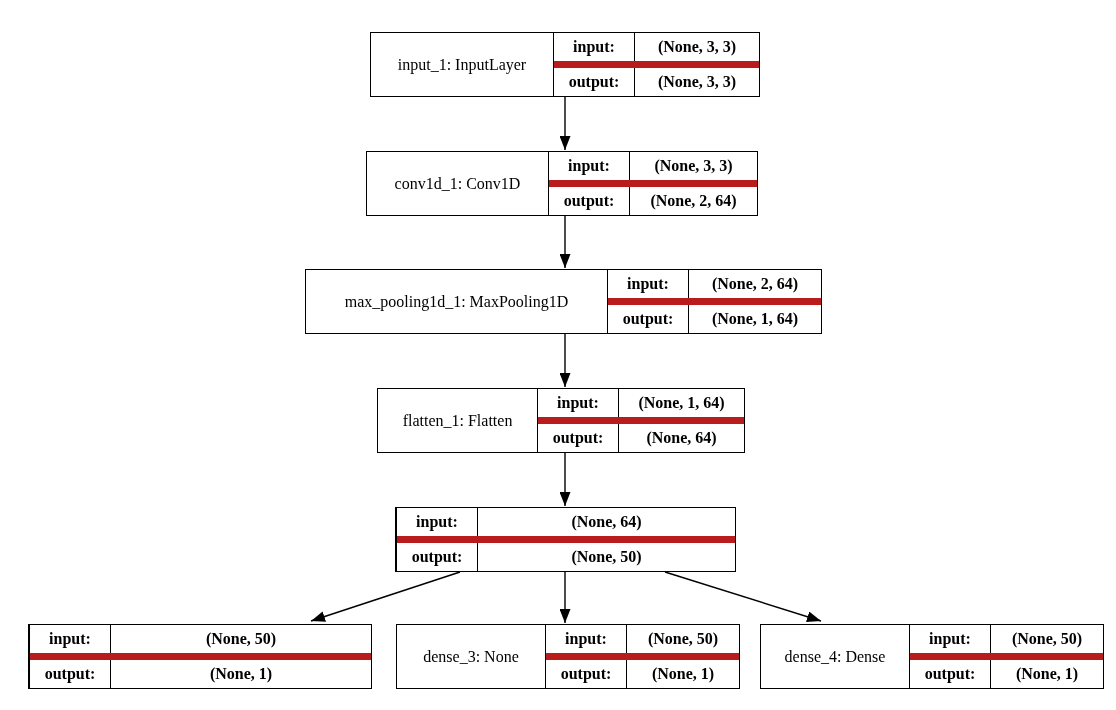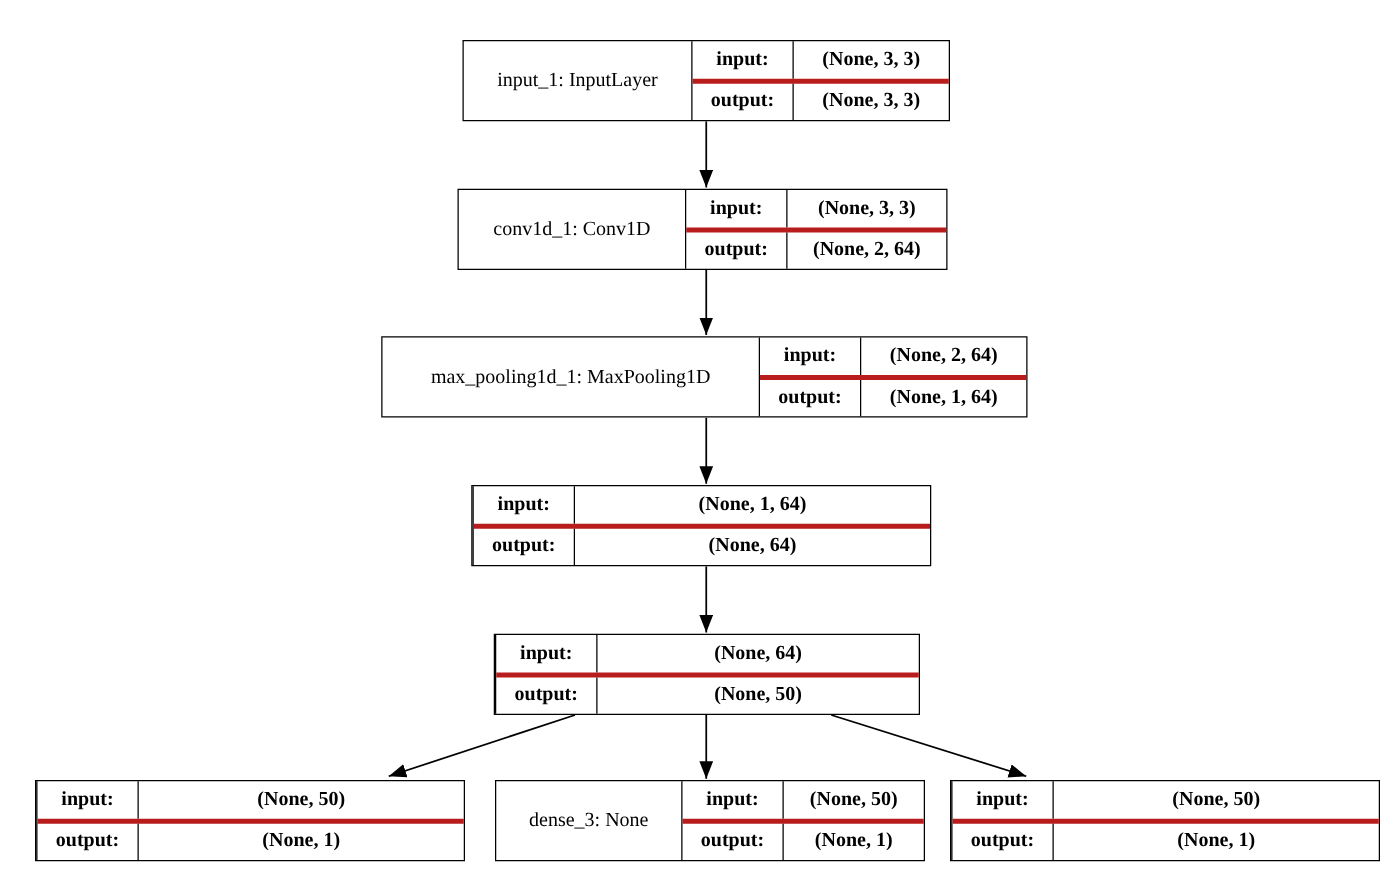--- a/index.html
+++ b/index.html
@@ -40,21 +40,21 @@
     flex-direction: column;
     border-left: 1px solid #000000;
     box-sizing: border-box;
   }
   .io-row {
     flex: 1;
     display: flex;
     box-sizing: border-box;
     font-weight: bold;
   }
-  .io-row + .io-row { border-top: 4px solid #b91c1c; }
+  .io-row + .io-row { border-top: 7px solid #b91c1c; }
   .io-label {
     width: 80px;
     display: flex;
     align-items: center;
     justify-content: center;
     box-sizing: border-box;
     white-space: nowrap;
   }
   .io-value {
     flex: 1;
@@ -122,20 +122,21 @@
         <div class="io-value">(None, 2, 64)</div>
       </div>
       <div class="io-row">
         <div class="io-label">output:</div>
         <div class="io-value">(None, 1, 64)</div>
       </div>
     </div>
   </div>
 
   <div class="node" style="left:377px; top:388px; width:368px; height:65px;">
+    <div class="name-cell" style="width:159px;">flatten_1: Flatten</div>
     <div class="io-col">
       <div class="io-row">
         <div class="io-label">input:</div>
         <div class="io-value">(None, 1, 64)</div>
       </div>
       <div class="io-row">
         <div class="io-label">output:</div>
         <div class="io-value">(None, 64)</div>
       </div>
     </div>
@@ -175,20 +176,21 @@
         <div class="io-value">(None, 50)</div>
       </div>
       <div class="io-row">
         <div class="io-label">output:</div>
         <div class="io-value">(None, 1)</div>
       </div>
     </div>
   </div>
 
   <div class="node" style="left:760px; top:624px; width:344px; height:65px;">
+    <div class="name-cell" style="width:148px;">dense_4: Dense</div>
     <div class="io-col">
       <div class="io-row">
         <div class="io-label">input:</div>
         <div class="io-value">(None, 50)</div>
       </div>
       <div class="io-row">
         <div class="io-label">output:</div>
         <div class="io-value">(None, 1)</div>
       </div>
     </div>

